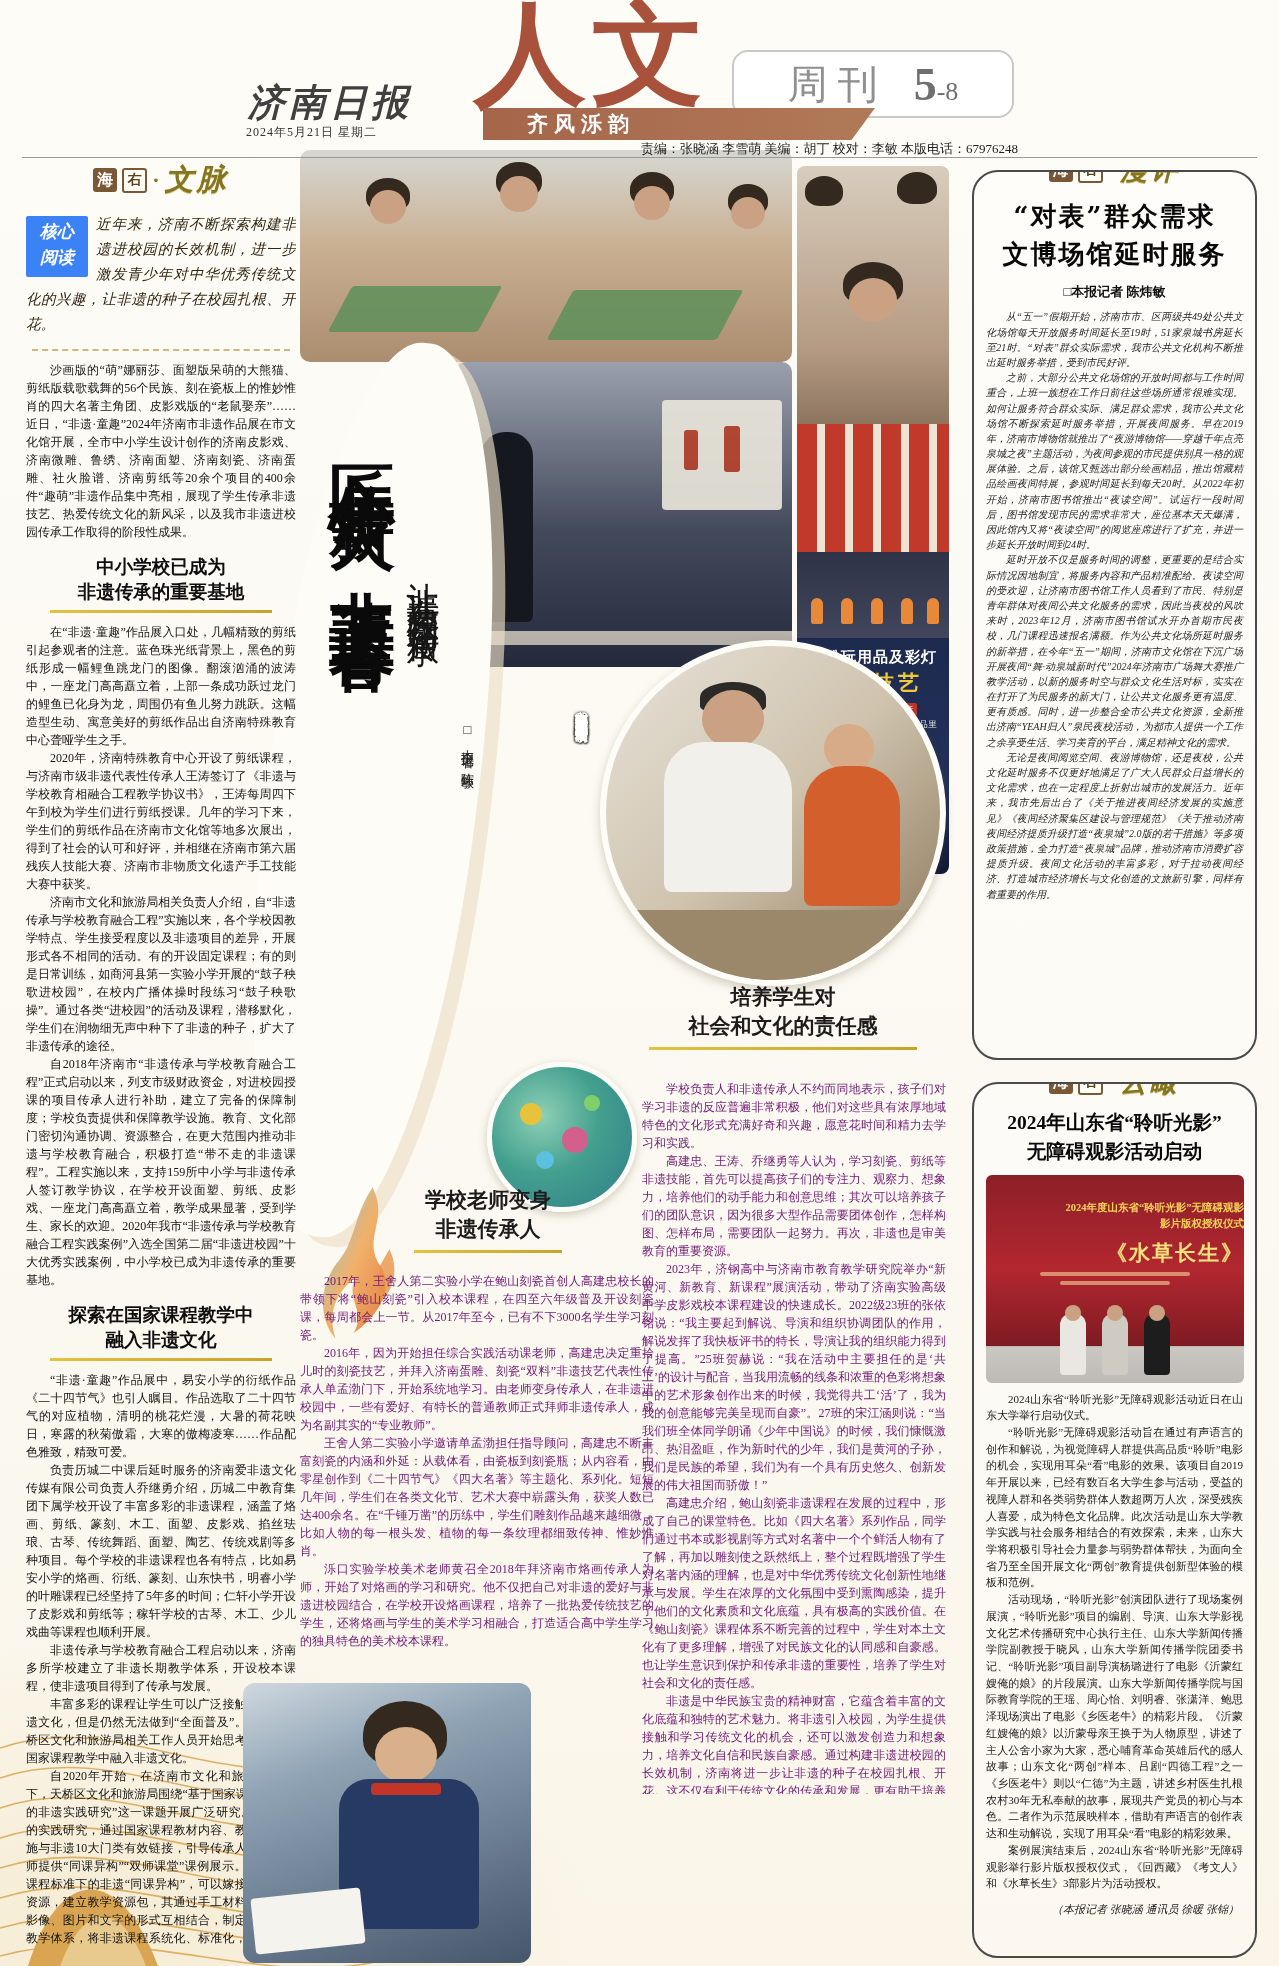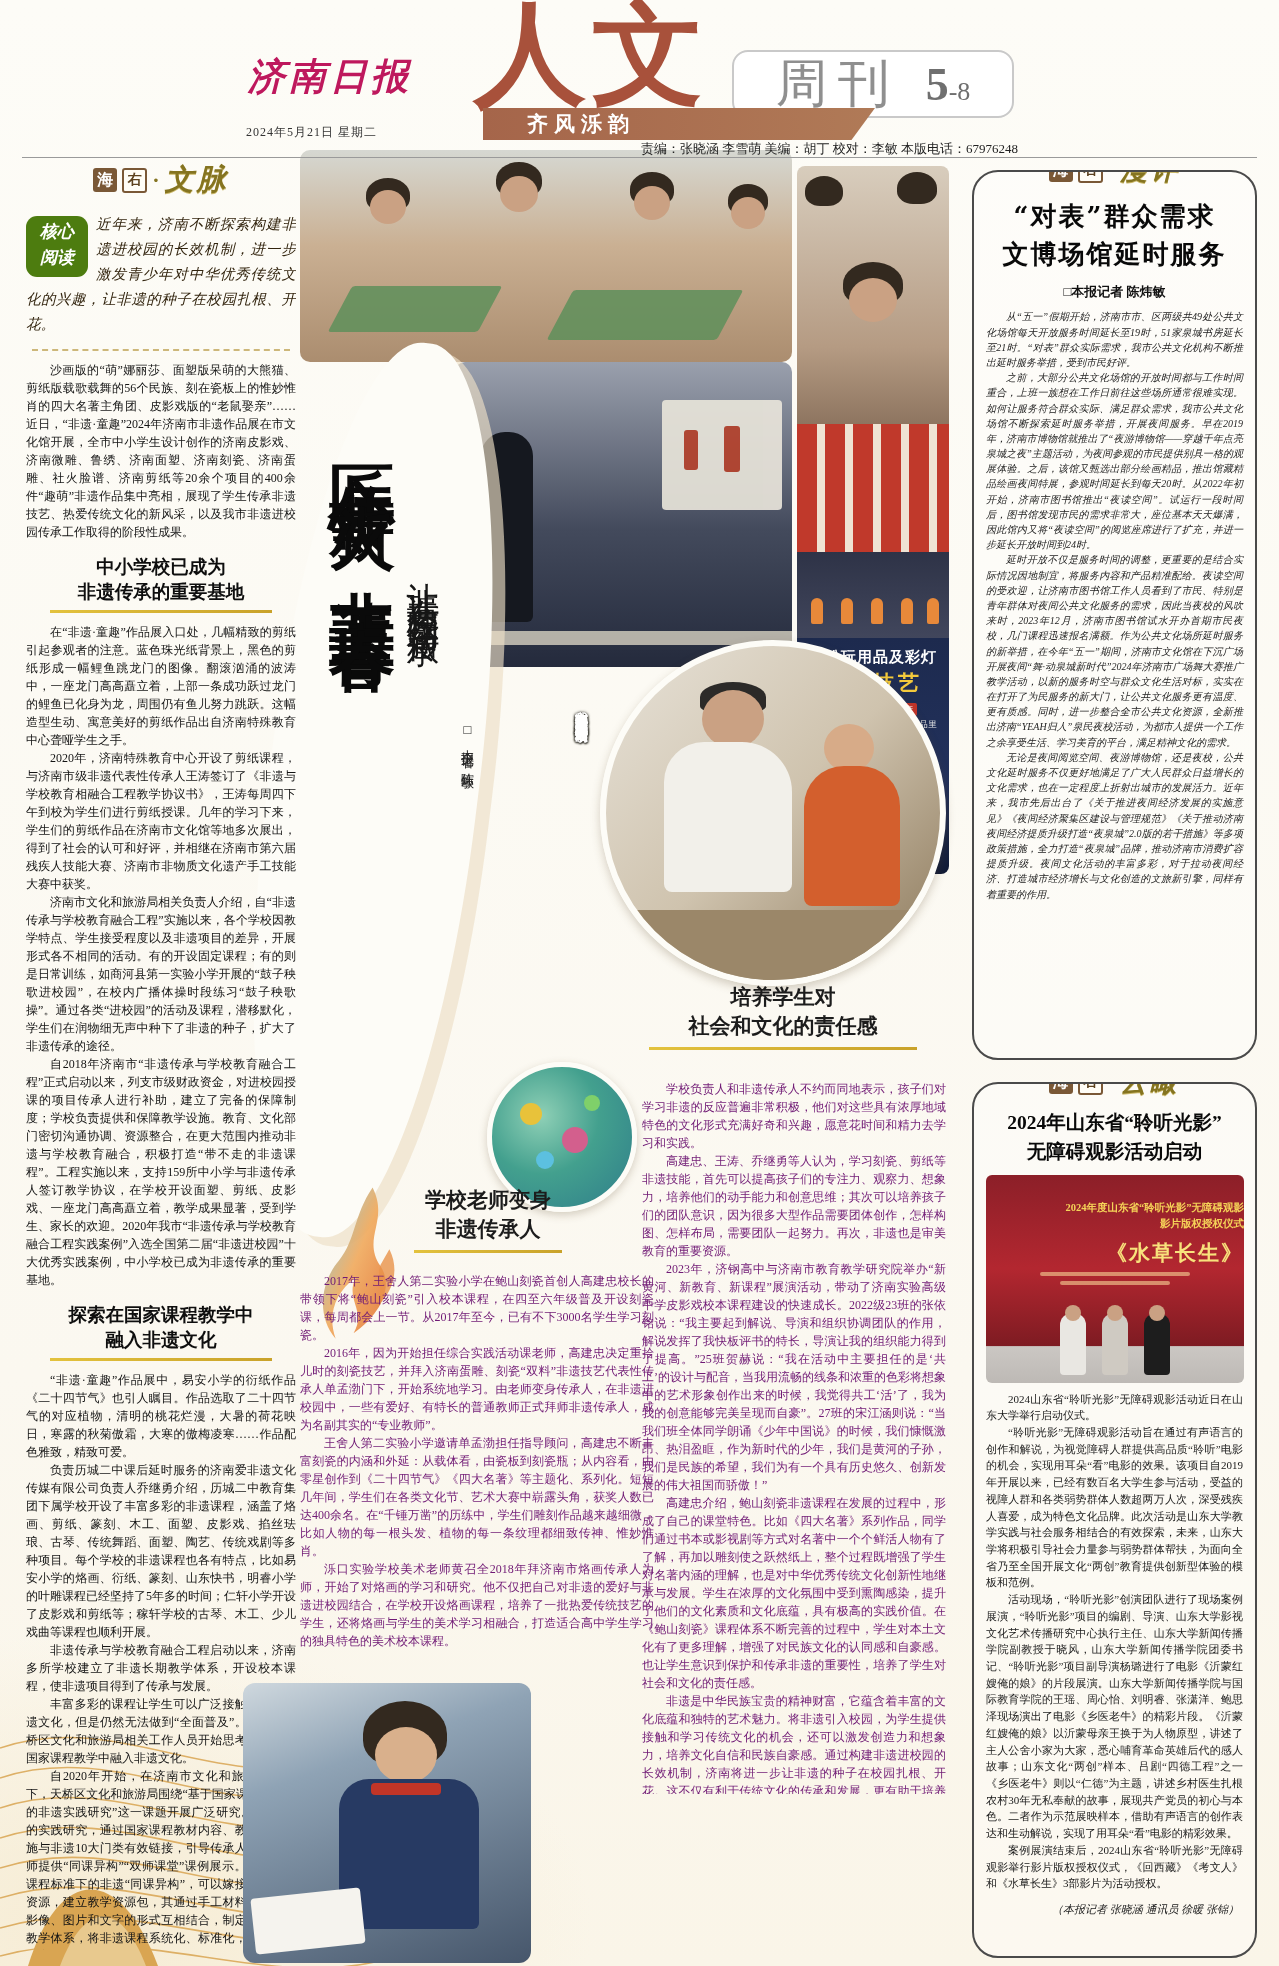--- a/index.html
+++ b/index.html
@@ -8,40 +8,40 @@
     background:
       radial-gradient(ellipse 700px 420px at 8% 98%, #f6ecd4 0%, rgba(246,236,212,0) 70%),
       linear-gradient(180deg,#fdfcf7 0%,#fbf8f0 70%,#faf5e8 100%);
     font-family:"Liberation Serif","DejaVu Serif",serif;
     color:#1c1c1c;
   }
   .abs{position:absolute;}
   .vtext{writing-mode:vertical-rl;}
   .clip{overflow:hidden;}
   
-  .masthead{left:248px;top:52px;font-size:37px;font-weight:bold;font-style:italic;color:#be185d;letter-spacing:4px;z-index:3;}
+  .masthead{left:248px;top:78px;font-size:37px;font-weight:bold;font-style:italic;color:#404040;letter-spacing:4px;z-index:3;}
   .dateline{left:246px;top:124px;font-size:12px;color:#333;letter-spacing:1px;z-index:3;}
   .bigtitle{left:474px;top:-6px;font-size:112px;font-weight:bold;color:#a8513b;letter-spacing:6px;line-height:1.05;z-index:3;font-family:"DejaVu Serif",serif;}
   .weeklybox{left:732px;top:50px;width:278px;height:64px;border:2px solid #c9c9c9;border-radius:16px;display:flex;align-items:center;justify-content:center;gap:26px;background:#fff;z-index:2;}
-  .weeklybox .wk{font-size:52px;color:#8f8f8f;letter-spacing:10px;}
+  .weeklybox .wk{font-size:40px;color:#8f8f8f;letter-spacing:10px;}
   .weeklybox .pg{font-size:46px;color:#6f6f6f;font-weight:bold;}
   .weeklybox .pg small{font-size:26px;font-weight:normal;}
   .banner{left:483px;top:108px;width:392px;height:32px;background:linear-gradient(90deg,#a5654a,#b07a57);clip-path:polygon(0 0,100% 0,94% 100%,0 100%);display:flex;align-items:center;z-index:4;}
   .banner span{color:#fff;font-size:21px;font-weight:bold;letter-spacing:6px;padding-left:44px;}
   .editors{left:641px;top:140px;font-size:13px;color:#222;z-index:5;letter-spacing:0;}
   .hrule{left:22px;top:157px;width:1235px;height:1px;background:#9a9a9a;z-index:3;}
   
   .badge{display:flex;align-items:center;justify-content:center;gap:5px;}
   .badge .hai{width:24px;height:24px;background:#7a5836;color:#fff;font-size:16px;font-weight:bold;display:flex;align-items:center;justify-content:center;border-radius:3px;}
   .badge .you{width:21px;height:21px;border:2px solid #7a5836;color:#5d421f;font-size:14px;font-weight:bold;display:flex;align-items:center;justify-content:center;border-radius:3px;background:#fffdf6;}
   .badge .dot{color:#857420;font-size:22px;font-weight:bold;}
   .badge .bname{color:#857420;font-size:29px;font-weight:bold;font-style:italic;letter-spacing:3px;text-shadow:0 1px 0 #cbb86a;}
   
   .leftcol{left:26px;top:160px;width:270px;height:1790px;z-index:3;}
-  .corebox{float:left;width:62px;height:58px;background:#4d7c0f;border-radius:11px;color:#fff;font-weight:bold;font-size:17px;line-height:1.55;text-align:center;margin:4px 8px 2px 0;padding-top:3px;}
+  .corebox{float:left;width:62px;height:58px;background:#3b82f6;border-radius:2px;color:#fff;font-weight:bold;font-size:17px;line-height:1.55;text-align:center;margin:4px 8px 2px 0;padding-top:3px;}
   .intro{font-style:italic;font-size:14.5px;line-height:1.72;color:#33250f;text-align:justify;margin-top:12px;}
   .dashes{border-top:2px dashed #cdb77a;margin:12px 6px 10px 6px;}
   .bodytxt p{margin:0;text-indent:2em;text-align:justify;font-size:12px;line-height:1.5;color:#141414;}
   .subhead{margin:14px 0 10px 0;text-align:center;}
   .subhead .l{font-size:18.5px;font-weight:bold;line-height:1.35;color:#0e0e0e;}
   .goldline{height:3px;width:82%;margin:5px auto 0 auto;background:linear-gradient(90deg,#e3c23d,#c9a22a);}
   
   .ph{border-radius:10px;overflow:hidden;z-index:1;}
   .ph-kids{left:300px;top:150px;width:492px;height:212px;background:linear-gradient(180deg,#d6d8d2 0%,#cab093 45%,#ab8d6f 100%);}
   .head{position:absolute;border-radius:50%;background:#caa183;}

